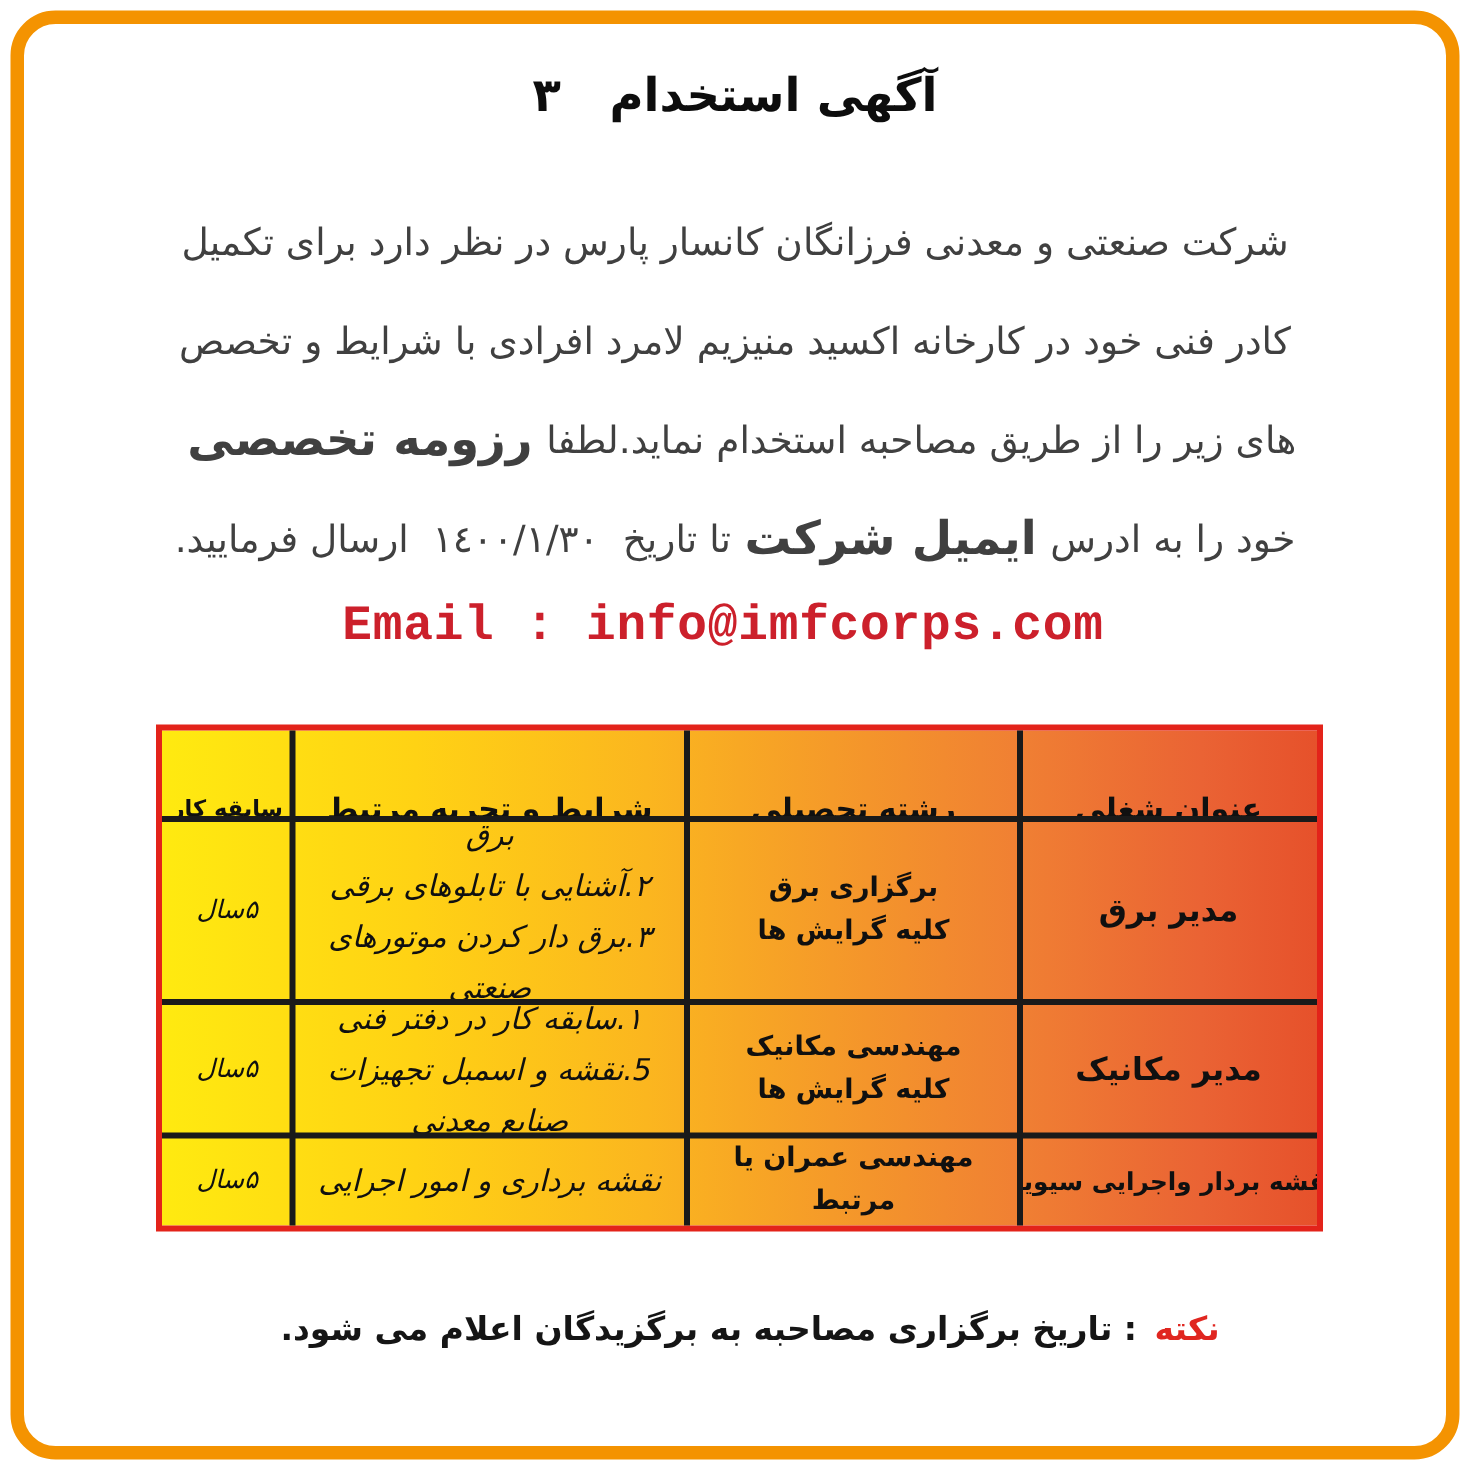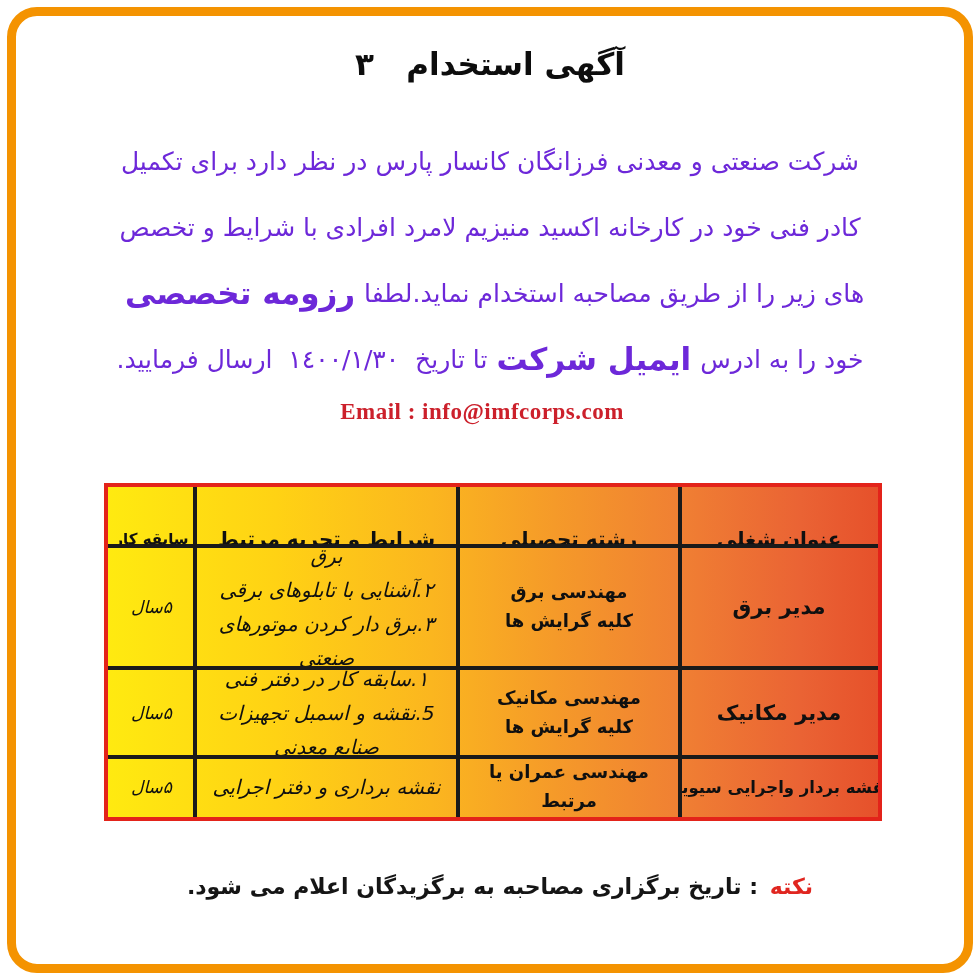--- a/index.html
+++ b/index.html
@@ -11,31 +11,31 @@
     position:absolute; left:7px; top:7px; right:7px; bottom:7px;
     border:9px solid #F49301; border-radius:30px; pointer-events:none;
   }
   .title {
     position:absolute; top:46px; left:0; right:0; text-align:center;
     direction:rtl; font-size:31px; font-weight:bold; color:#0d0d0d;
     letter-spacing:1px;
   }
   .para {
     position:absolute; top:128px; left:72px; right:72px;
-    direction:rtl; text-align:center; color:#6d28d9;
+    direction:rtl; text-align:center; color:#404040;
   }
   .para .line {
     height:66px; display:flex; align-items:center; justify-content:center;
     font-size:25px; white-space:nowrap;
   }
   .para .em { font-weight:bold; font-size:31px; margin:0 9px; letter-spacing:0.5px; }
   .email {
     position:absolute; top:399px; left:0; right:16px; text-align:center;
-    direction:ltr; font-family:Liberation Serif, serif; font-weight:bold;
-    font-size:23px; color:#CC202B; letter-spacing:0.5px;
+    direction:ltr; font-family:Liberation Mono, monospace; font-weight:bold;
+    font-size:33px; color:#CC202B; letter-spacing:0.5px;
   }
   .jobs-table {
     position:absolute; left:104px; top:483px; width:778px; height:338px;
     box-sizing:border-box; border:4px solid #E3231A; direction:rtl;
     background:linear-gradient(90deg,#FFEA10 0%,#FFDF12 10%,#FFD214 22%,
       #FBB61F 42%,#F59A29 58%,#F08033 74%,#EA6334 90%,#E6512B 100%);
   }
   .tgrid {
     display:grid; width:100%; height:100%;
     grid-template-columns:198px 222px 263px 87px;
@@ -94,21 +94,21 @@
   <div class="jobs-table">
     <div class="tgrid">
 
       <div class="cell header">عنوان شغلی</div>
       <div class="cell header">رشته تحصیلی</div>
       <div class="cell header">شرایط و تجربه مرتبط</div>
       <div class="cell header header-exp">سابقه کار</div>
 
       <div class="cell job">مدیر برق</div>
       <div class="cell study">
-        <div>مهندسی برق</div>
+        <div>برگزاری برق</div>
         <div>کلیه گرایش ها</div>
       </div>
       <div class="cell cond">
         <div>۱.احداث و تجهیز پست های برق</div>
         <div>۲.آشنایی با تابلوهای برقی</div>
         <div>۳.برق دار کردن موتورهای صنعتی</div>
         <div>۴.تجربه کار در پست های برق</div>
       </div>
       <div class="cell exp">۵سال</div>
 
@@ -121,21 +121,21 @@
         <div>۱.سابقه کار در دفتر فنی</div>
         <div>5.نقشه و اسمبل تجهیزات صنایع معدنی</div>
       </div>
       <div class="cell exp">۵سال</div>
 
       <div class="cell job job-long">نقشه بردار واجرایی سیویل</div>
       <div class="cell study">
         <div>مهندسی عمران یا مرتبط</div>
       </div>
       <div class="cell cond">
-        <div>نقشه برداری و دفتر اجرایی</div>
+        <div>نقشه برداری و امور اجرایی</div>
       </div>
       <div class="cell exp">۵سال</div>
     </div>
 
     <div class="vline v1"></div>
     <div class="vline v2"></div>
     <div class="vline v3"></div>
     <div class="hline h1"></div>
     <div class="hline h2"></div>
     <div class="hline h3"></div>

